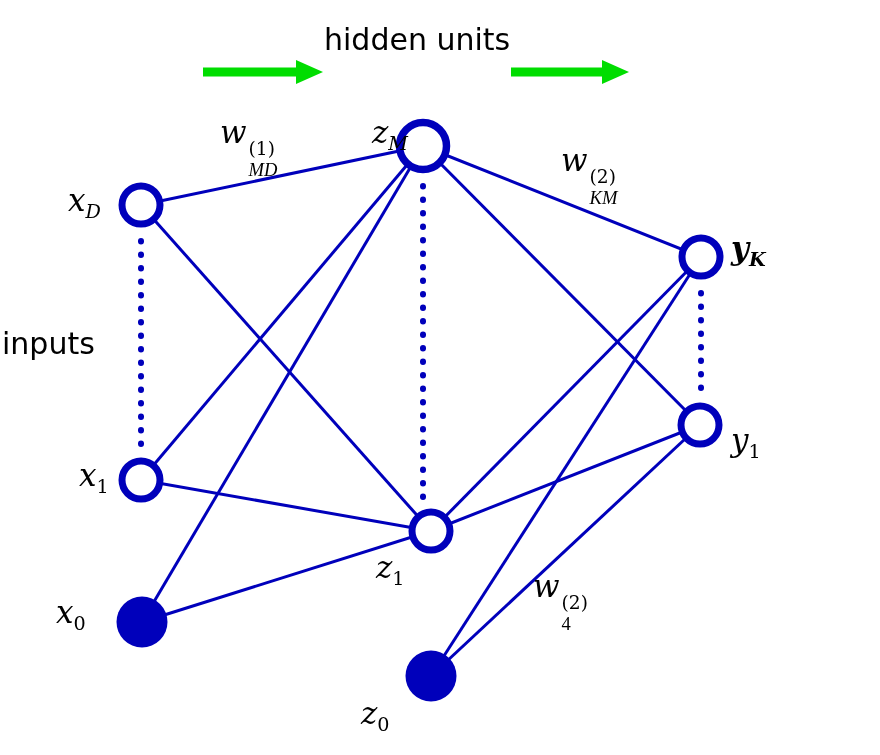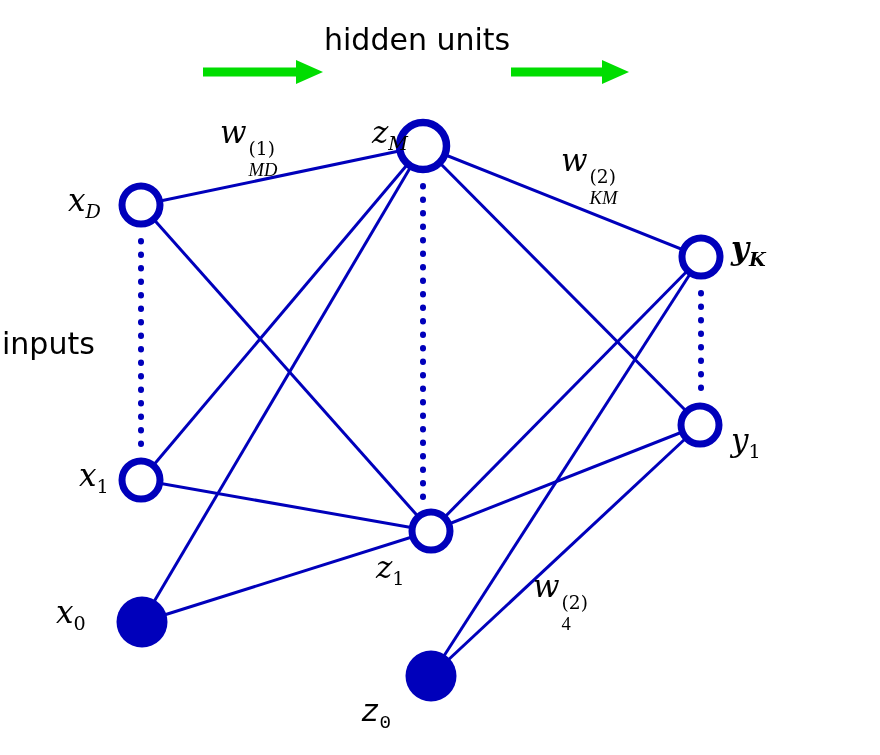--- a/index.html
+++ b/index.html
@@ -118,21 +118,21 @@
   </div>
 
   <div class="label math" style="left:372px;top:80px;margin-top:36px;">
     <span class="it">z</span><sub class="it">M</sub>
   </div>
 
   <div class="label math" style="left:376px;top:551px;">
     <span class="it">z</span><sub>1</sub>
   </div>
 
-  <div class="label math" style="left:361px;top:697px;font-family:Liberation Mono, monospace;">
+  <div class="label math" style="left:361px;top:697px;">
     <span class="it">z</span><sub>0</sub>
   </div>
 
   <div class="label math" style="left:731px;top:232px;font-weight:bold;">
     <span class="it">y</span><sub class="it">K</sub>
   </div>
 
   <div class="label math" style="left:731px;top:424px;">
     <span class="it">y</span><sub>1</sub>
   </div>

